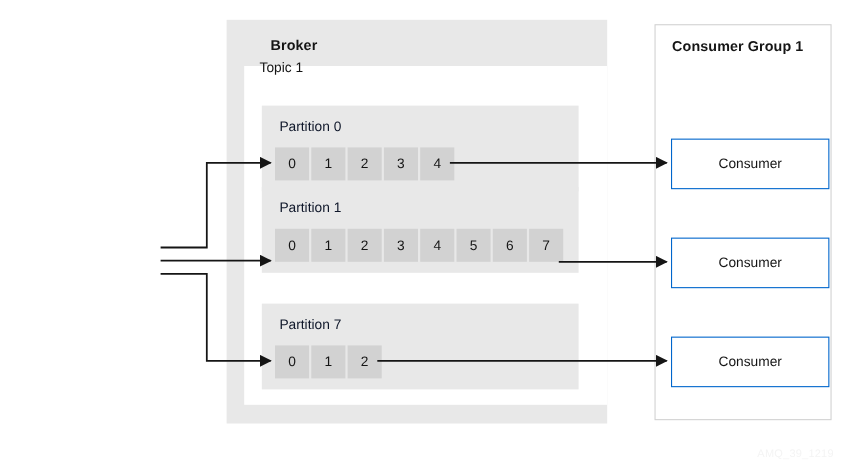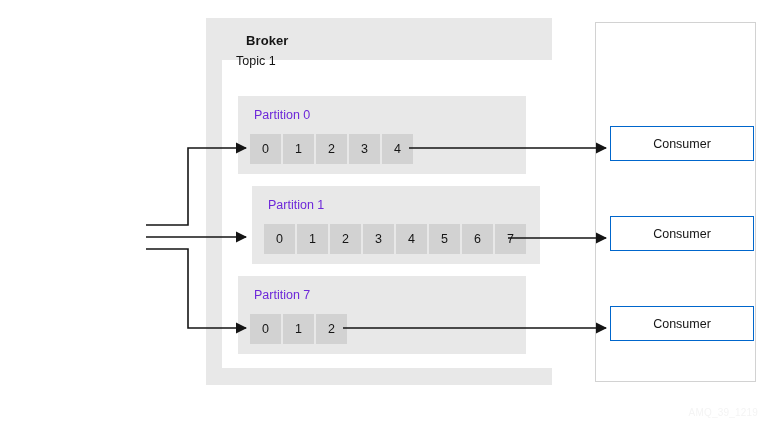--- a/index.html
+++ b/index.html
@@ -60,29 +60,29 @@
 
   
   .partition {
     position: absolute;
     left: 238px;
     width: 288px;
     height: 78px;
     background: #e8e8e8;
   }
   .partition.p0 { top: 96px; }
-  .partition.p1 { top: 186px; margin-left: 14px; }
+  .partition.p1 { top: 170px; }
   .partition.p2 { top: 276px; }
 
   .partition-label {
     position: absolute;
     left: 16px;
     top: 12px;
     font-size: 12.5px;
-    color: #6d28d9;
+    color: #0f172a;
     white-space: nowrap;
   }
 
   .offsets {
     position: absolute;
     left: 12px;
     top: 38px;
     display: flex;
     gap: 2px;
   }
@@ -131,21 +131,21 @@
     top: 34px;
     font-size: 13px;
     font-weight: bold;
     color: #151515;
     letter-spacing: 0.1px;
   }
   .consumer-box {
     position: absolute;
     left: 610px;
     width: 144px;
-    height: 35px;
+    height: 46px;
     background: #ffffff;
     border: 1.5px solid #0066cc;
     box-sizing: border-box;
     display: flex;
     align-items: center;
     justify-content: center;
     font-size: 12.5px;
     color: #151515;
   }
   .consumer-box.c0 { top: 126px; }
@@ -212,20 +212,21 @@
     <div class="partition-label">Partition 7</div>
     <div class="offsets">
       <div class="offset-cell">0</div>
       <div class="offset-cell">1</div>
       <div class="offset-cell">2</div>
     </div>
   </div>
 
 
   <div class="consumer-group-panel"></div>
+  <div class="consumer-group-title">Consumer Group 1</div>
   <div class="consumer-box c0">Consumer</div>
   <div class="consumer-box c1">Consumer</div>
   <div class="consumer-box c2">Consumer</div>
 
   <svg class="connectors" viewBox="0 0 770 430" width="770" height="430" xmlns="http://www.w3.org/2000/svg">
     <defs>
       <marker id="arrowhead" viewBox="0 0 10 10" refX="9" refY="5" markerWidth="7" markerHeight="7" orient="auto-start-reverse">
         <path d="M 0 0 L 10 5 L 0 10 z" fill="#151515"></path>
       </marker>
     </defs>

